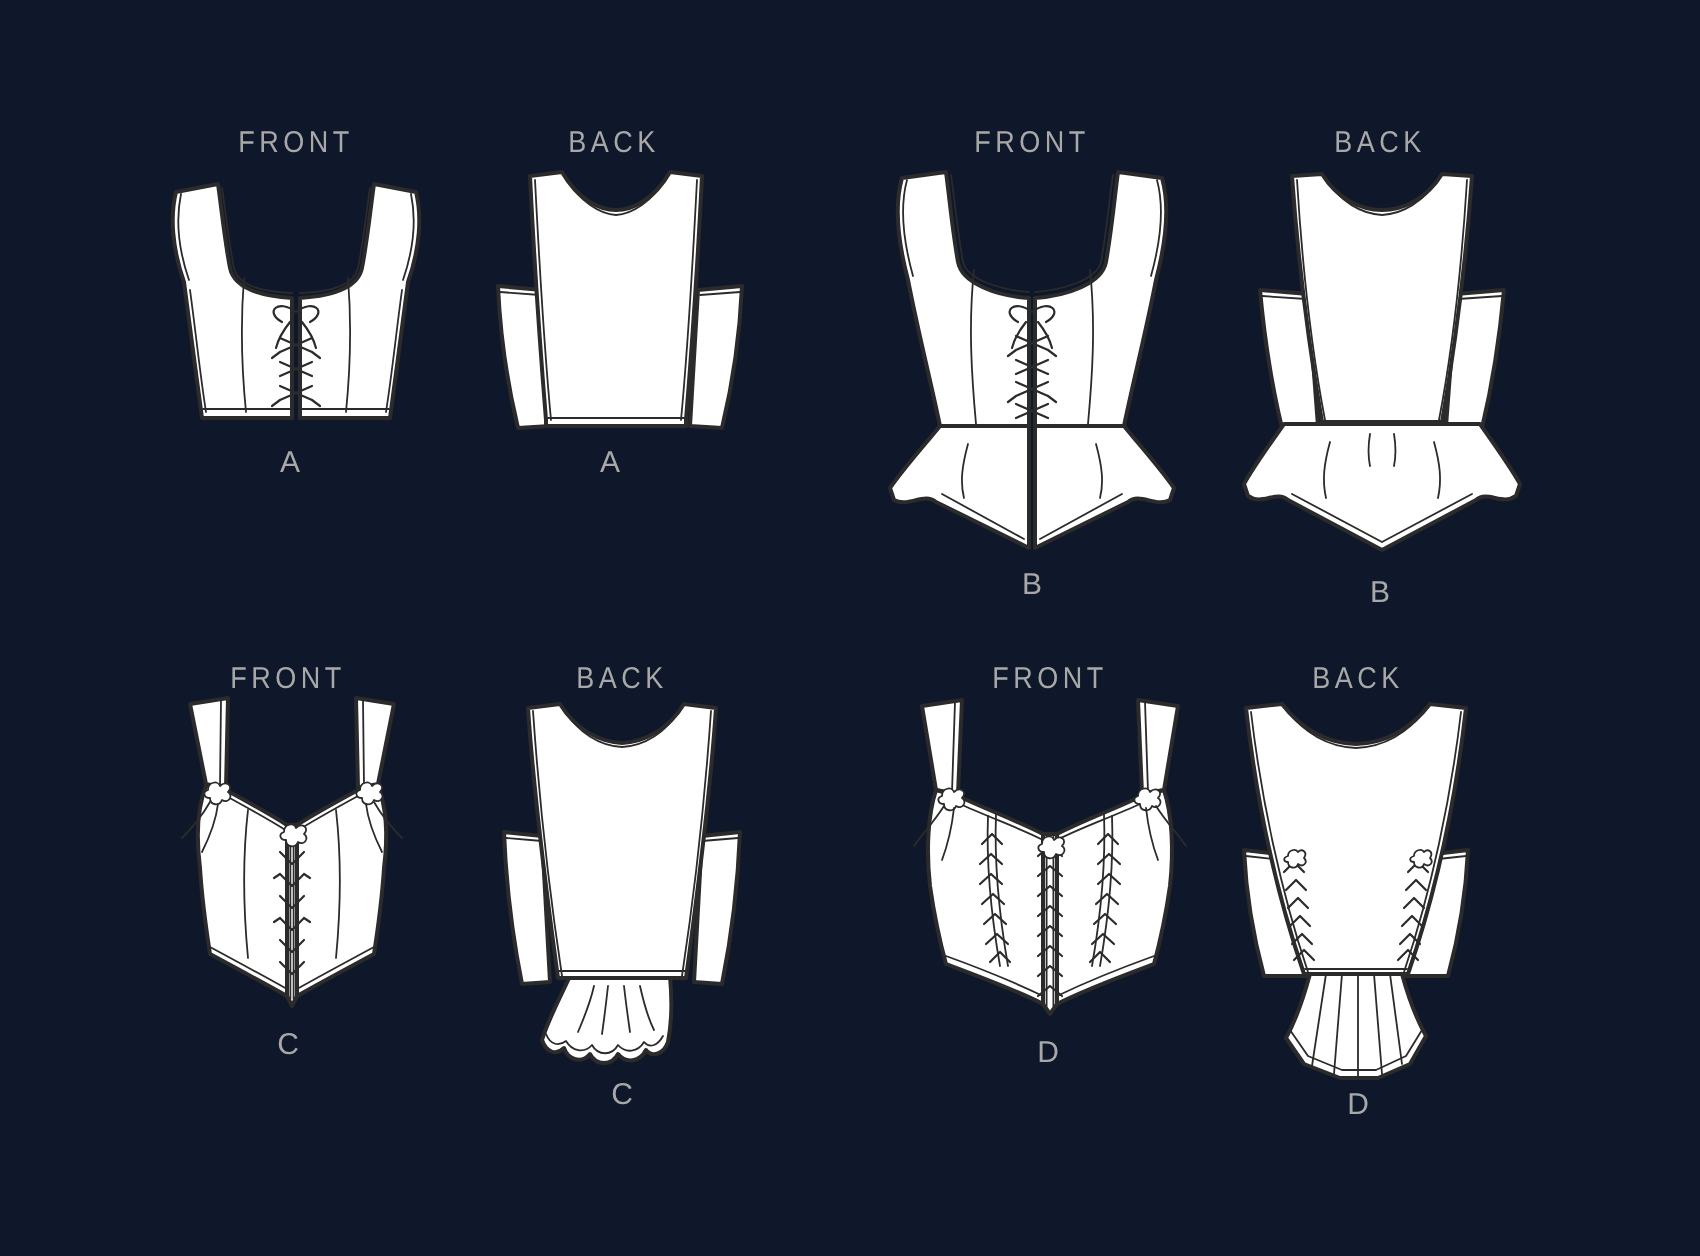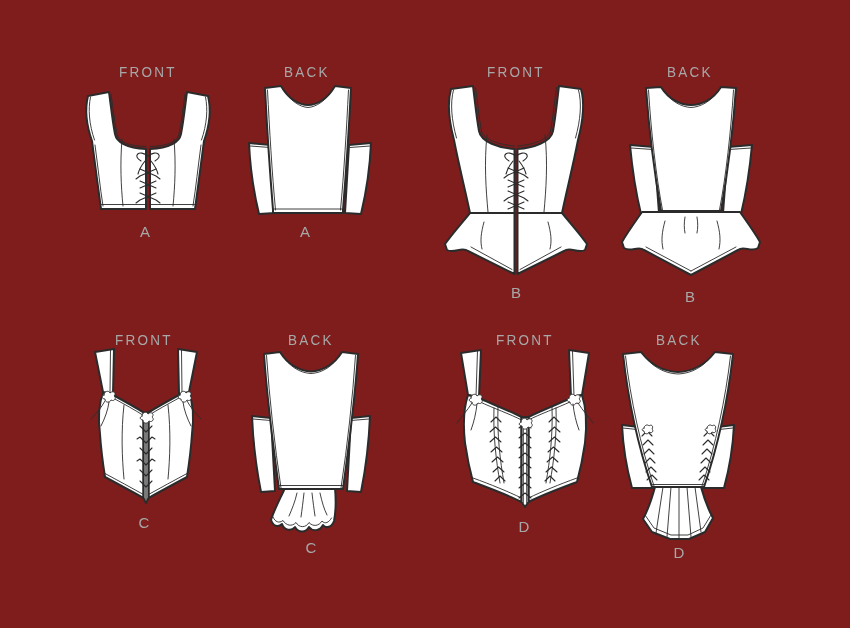--- a/index.html
+++ b/index.html
@@ -1,16 +1,16 @@
 <!DOCTYPE html>
 <html><head>
 <meta charset="utf-8">
 <style>
   html,body{margin:0;padding:0;background:#fff;}
-  .sheet{position:relative;width:850px;height:628px;background:#7f1d1d;overflow:hidden;
+  .sheet{position:relative;width:850px;height:628px;background:#0f172a;overflow:hidden;
          font-family:"Liberation Sans",sans-serif;}
   .vlabel{position:absolute;color:#a8a8a8;font-size:15px;font-weight:400;letter-spacing:2.5px;
           transform:translateX(-50%) scaleX(.9);white-space:nowrap;}
   .vletter{position:absolute;color:#a8a8a8;font-size:15px;font-weight:400;transform:translateX(-50%);}
   svg.garment{position:absolute;overflow:visible;}
   svg.garment path{stroke:#2b2b2b;fill:none;stroke-linejoin:round;stroke-linecap:round;}
   svg.garment path.o{fill:#ffffff;stroke-width:2;}
   svg.garment path.t{stroke-width:.9;}
   svg.garment path.x{stroke-width:1.1;}
   svg.garment path.f{fill:#ffffff;stroke-width:.9;}

